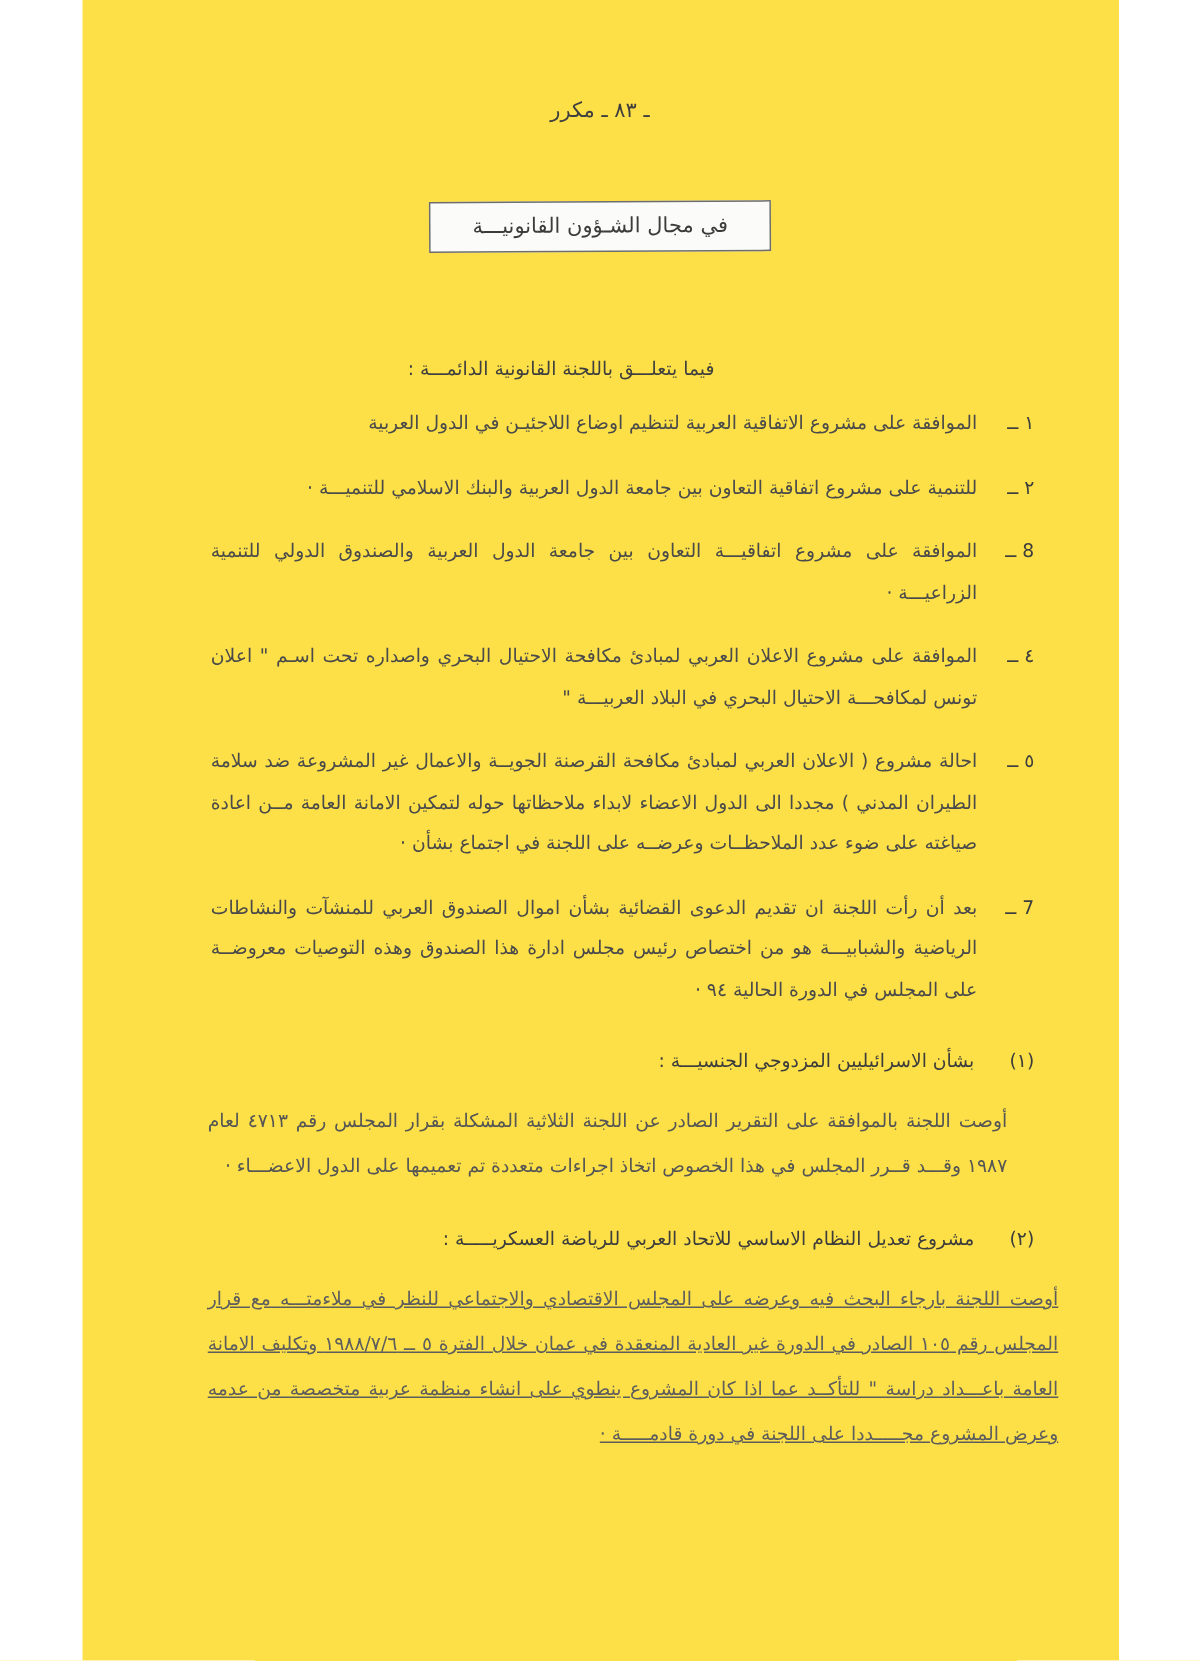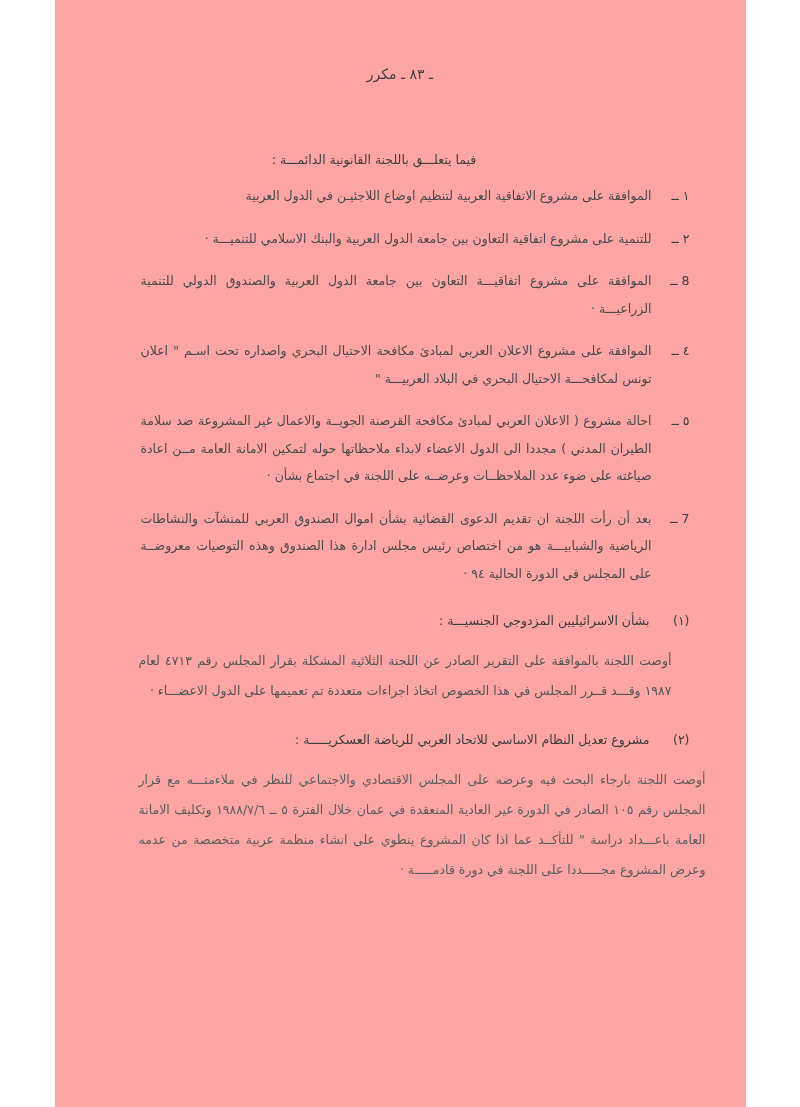--- a/index.html
+++ b/index.html
@@ -5,21 +5,21 @@
   html, body {
     margin: 0;
     padding: 0;
     background: #ffffff;
   }
   .page {
     position: relative;
     width: 691px;
     height: 1107px;
     margin: 0 auto;
-    background: #fca5a5;
+    background: #fde047;
     color: #4b4b4b;
     font-family: "DejaVu Sans", sans-serif;
     direction: rtl;
     overflow: hidden;
     box-sizing: border-box;
   }
   .page-number {
     padding-top: 66px;
     text-align: center;
     font-size: 14px;
@@ -97,29 +97,33 @@
     margin: 18px 18px 0 20px;
     font-size: 12.5px;
     line-height: 2.4;
     text-align: justify;
     color: #555555;
   }
   .section-2 .section-body {
     margin-left: 20px;
     margin-right: -16px;
     color: #5d5d5d;
+    text-decoration: underline;
   }
 </style>
 </head>
 <body>
 
 <div class="page">
 
   <div class="page-number">ـ ٨٣ ـ مكرر</div>
 
+  <div class="boxed-title-wrap">
+    <div class="boxed-title">في مجال الشـؤون القانونيـــة</div>
+  </div>
 
   <div class="intro-line">فيما يتعلـــق  باللجنة القانونية الدائمـــة :</div>
 
 
   <div class="items">
 
     <div class="item">
       <span class="item-num">١ ــ</span>
       <span class="item-text">الموافقة على مشروع الاتفاقية العربية لتنظيم اوضاع اللاجئيـن  في الدول العربية</span>
     </div>

